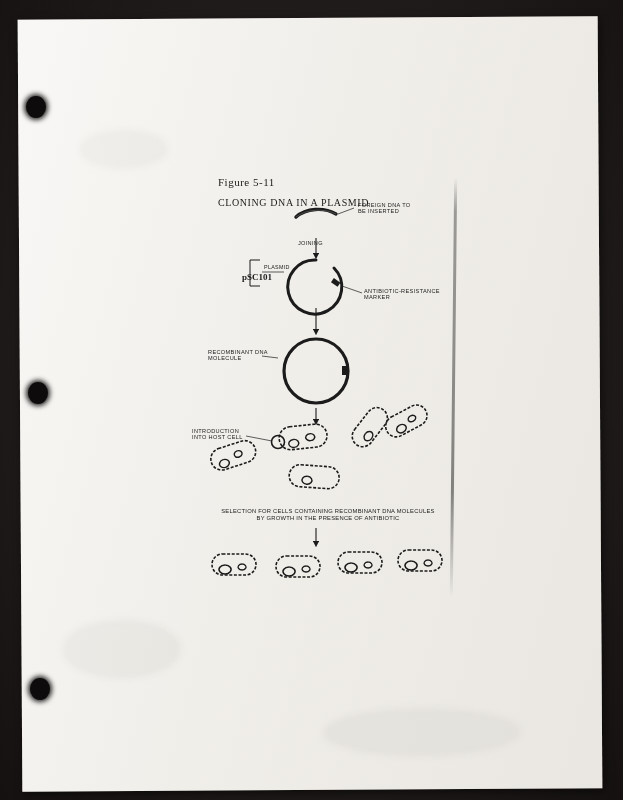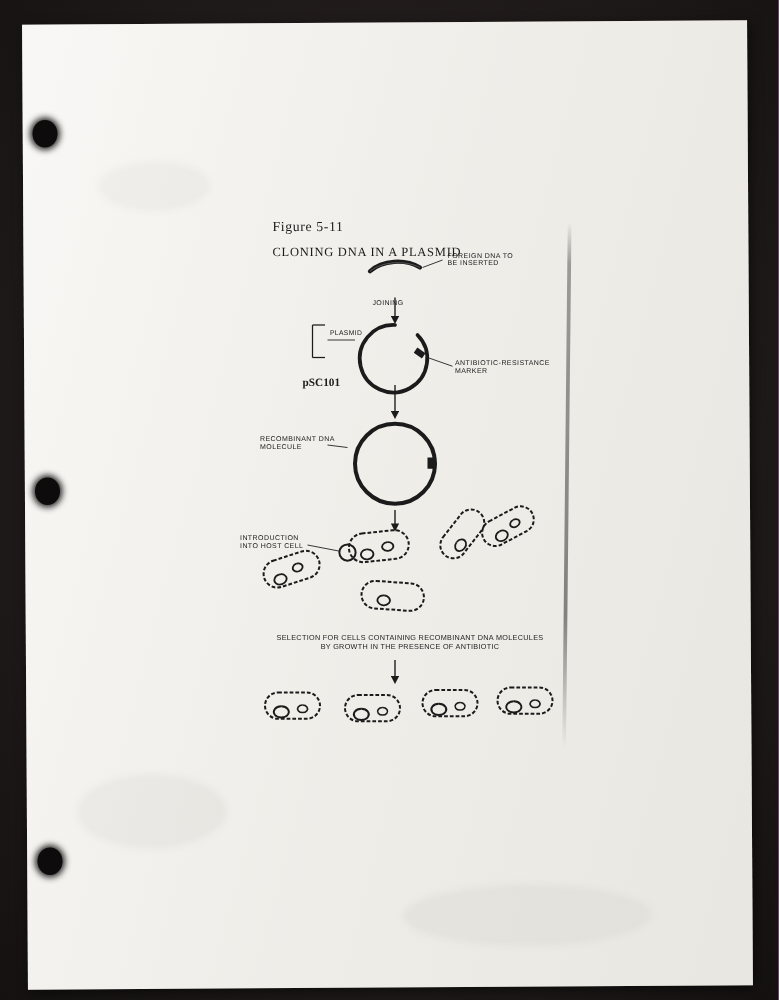--- a/index.html
+++ b/index.html
@@ -4,21 +4,21 @@
 <style>
   html, body {
     margin: 0;
     padding: 0;
     background: #231f1e;
   }
   #page {
     position: relative;
     width: 623px;
     height: 800px;
-    background: #f0abfc;
+    background: #737373;
     overflow: hidden;
     font-family: "Liberation Sans", sans-serif;
   }
   
   #backdrop {
     position: absolute;
     inset: 0;
     background:
       radial-gradient(ellipse at 50% 45%, #2b2625 0%, #1d1918 70%, #151111 100%);
   }
@@ -90,21 +90,20 @@
     letter-spacing: 0.3px;
   }
   .t-plasmid {
     font-size: 5.4px;
     letter-spacing: 0.3px;
   }
   .t-psc {
     font-family: "Liberation Serif", serif;
     font-size: 9px;
     font-weight: bold;
-    margin-top: 29px;
   }
   .t-caption {
     font-size: 5.8px;
     letter-spacing: 0.25px;
     text-align: center;
   }
   
   #paste-edge {
     position: absolute;
     left: 452px;

